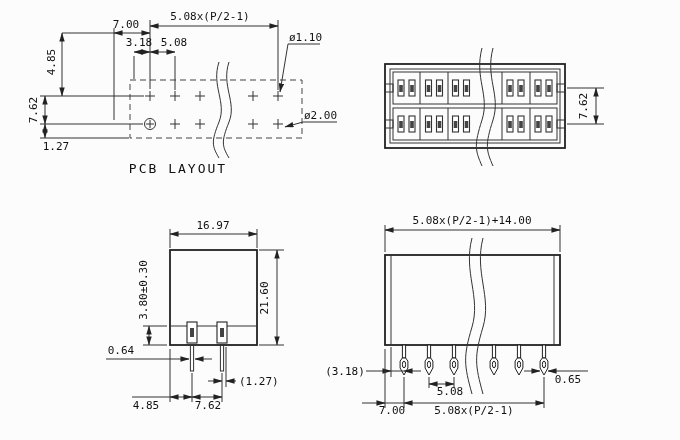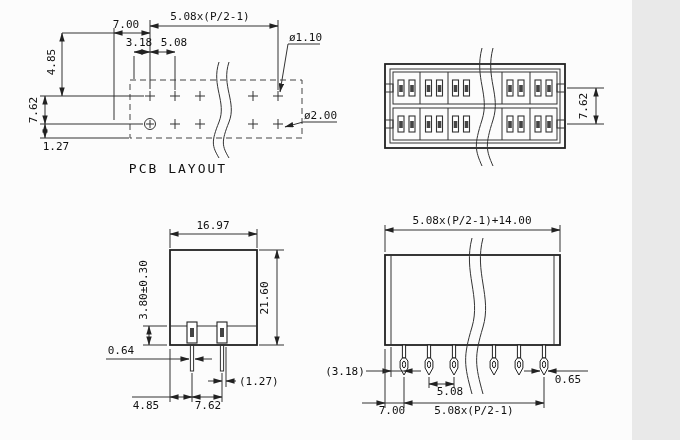--- a/index.html
+++ b/index.html
@@ -1,17 +1,17 @@
 <!DOCTYPE html>
 <html><head>
 <meta charset="utf-8">
 <style>
   html,body{margin:0;padding:0;background:#e9e9e9;}
   .sheet{
-    width:632px;height:440px;background:#fcfcfc;position:relative;
+    width:680px;height:440px;background:#fcfcfc;position:relative;
     font-family:"DejaVu Sans Mono", monospace;
   }
   svg{display:block;}
   .thick{stroke:#222;stroke-width:1.8;fill:none;}
   .thin{stroke:#333;stroke-width:1;fill:none;}
   .dashed{stroke:#444;stroke-width:1;fill:none;stroke-dasharray:6 4;}
   .dim{font-size:11px;fill:#111;}
   .title{font-size:13px;fill:#111;letter-spacing:2px;}
 </style>
 </head>

